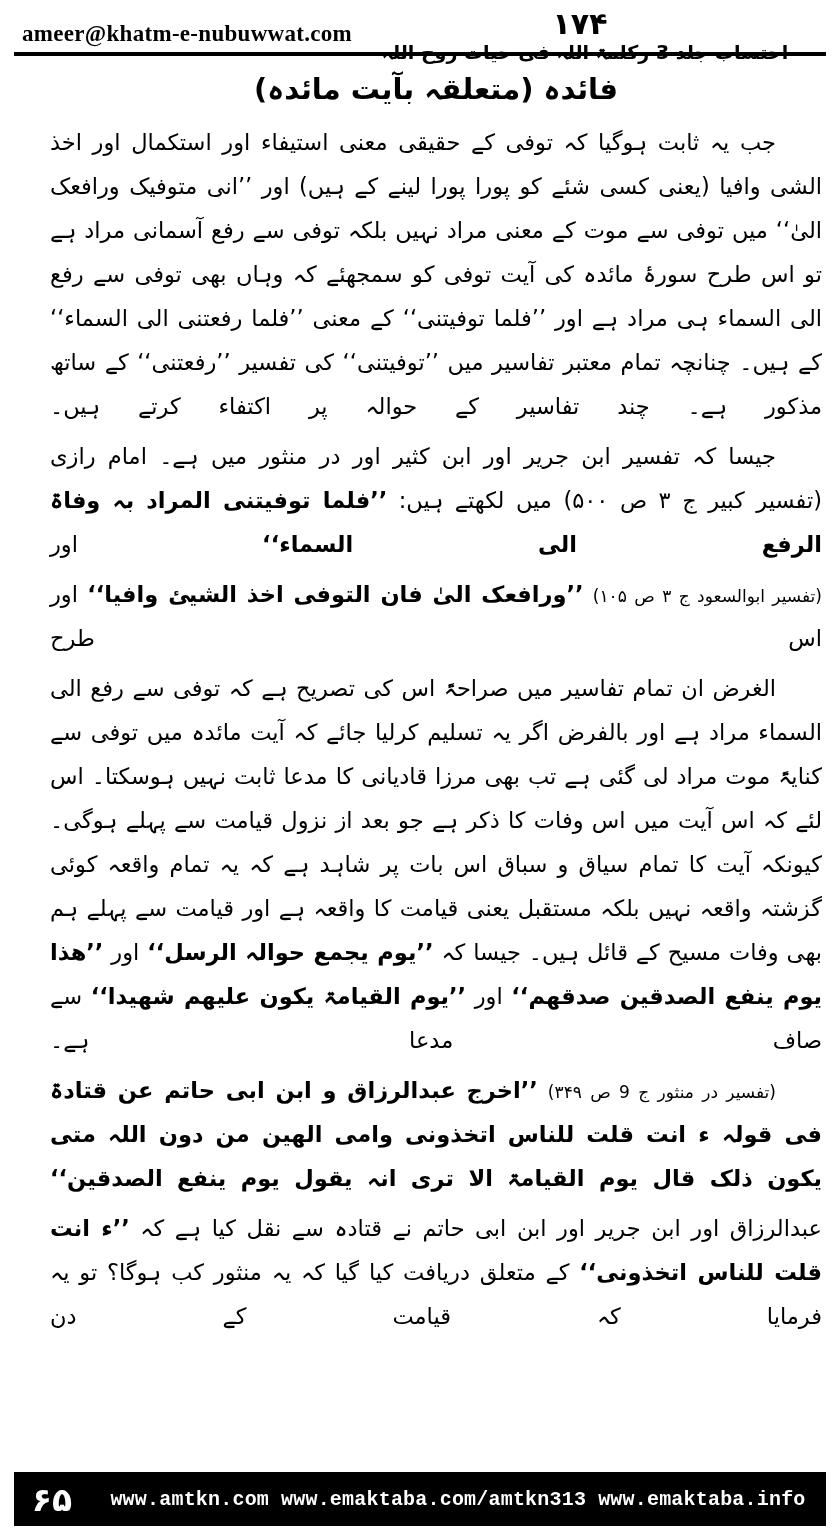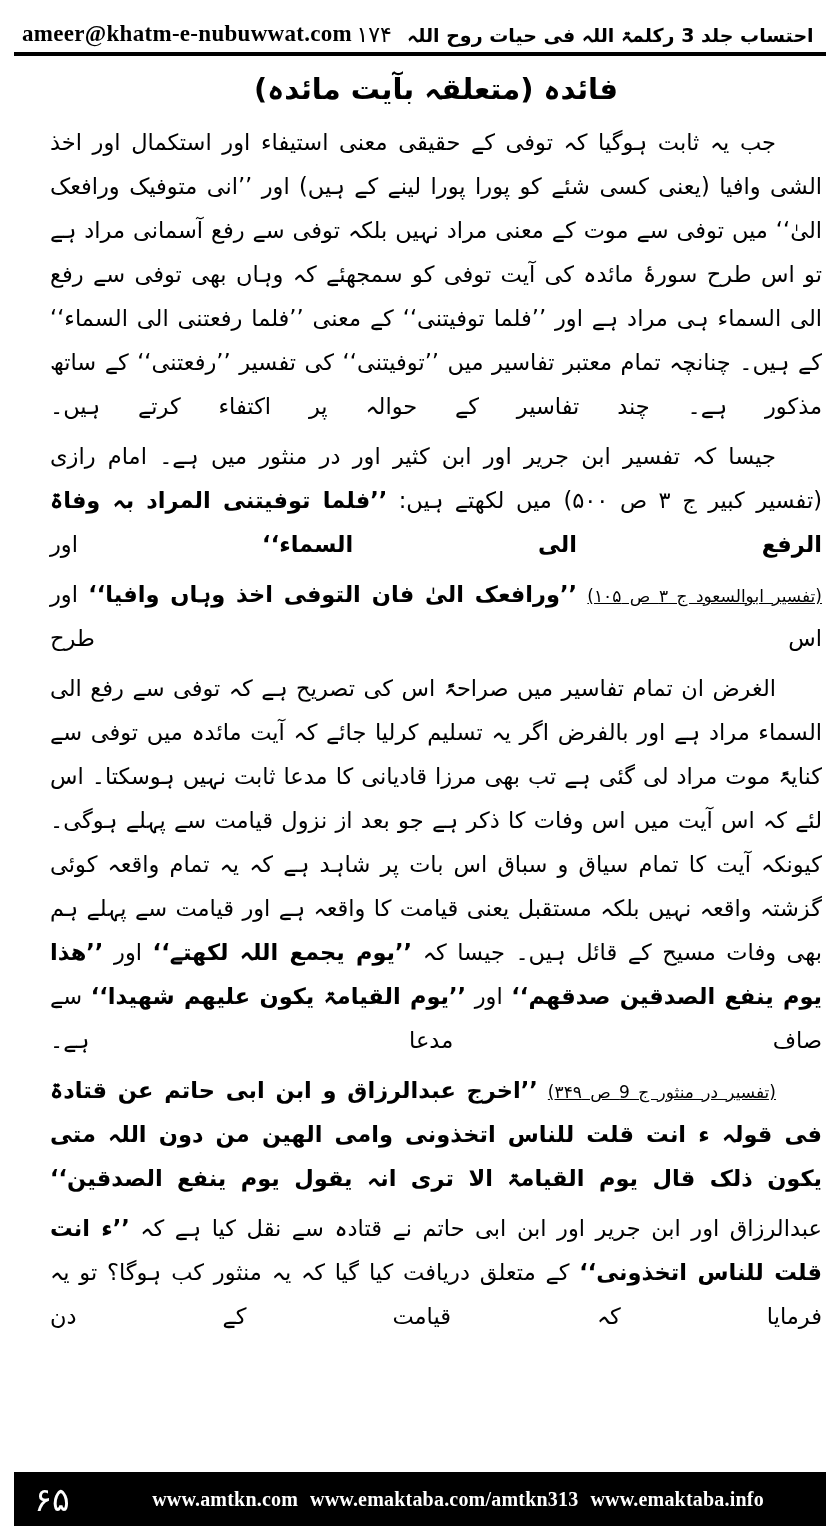--- a/index.html
+++ b/index.html
@@ -39,22 +39,22 @@
   .header-email {
     font-family: "Liberation Serif", serif;
     font-size: 23px;
     font-weight: 700;
     letter-spacing: 0.3px;
     color: #000;
     white-space: nowrap;
   }
   .header-page-number {
     font-family: "DejaVu Sans", sans-serif;
-    font-size: 22px;
-    font-weight: 400;
+    font-size: 30px;
+    font-weight: 700;
     direction: rtl;
     padding-right: 10px;
   }
   .header-center {
     flex: 1;
     text-align: center;
   }
   .header-title {
     font-family: "DejaVu Sans", sans-serif;
     font-size: 19px;
@@ -106,21 +106,20 @@
   }
   p.para.noindent { text-indent: 0; }
   .arabic {
     font-family: "DejaVu Sans", sans-serif;
     font-weight: 700;
     letter-spacing: 1px;
   }
   .small-ref {
     font-size: 17px;
     line-height: 36px;
-    text-decoration: underline;
   }
   .ref-block {
     font-family: "DejaVu Sans", sans-serif;
     font-size: 17.5px;
     line-height: 38px;
     direction: rtl;
     text-align: justify;
     text-align-last: justify;
     margin: 0 0 6px 0;
   }
@@ -141,33 +140,33 @@
   }
   .footer-page-box {
     width: 76px;
     background: #000;
     color: #fff;
     display: flex;
     align-items: center;
     justify-content: center;
     font-family: "DejaVu Sans", sans-serif;
     font-size: 33px;
-    font-weight: 400;
+    font-weight: 700;
     direction: rtl;
   }
   .footer-bar {
     flex: 1;
     background: #000;
     color: #fff;
     display: flex;
     align-items: center;
     justify-content: center;
     margin-left: 0;
     margin-right: 0;
-    font-family: Liberation Serif, serif;
+    font-family: Liberation Mono, monospace;
     font-size: 20px;
     font-weight: 700;
     letter-spacing: 0.2px;
     direction: ltr;
   }
   .footer-links span { margin: 0 6px; }
 </style>
 </head>
 <body>
 
@@ -189,28 +188,28 @@
     <p class="para">جب یہ ثابت ہوگیا کہ توفی کے حقیقی معنی استیفاء اور استکمال اور اخذ الشی وافیا (یعنی کسی شئے کو پورا پورا لینے کے ہیں) اور ’’انی متوفیک ورافعک الیٰ‘‘ میں توفی سے موت کے معنی مراد نہیں بلکہ توفی سے رفع آسمانی مراد ہے تو اس طرح سورۂ مائدہ کی آیت توفی کو سمجھئے کہ وہاں بھی توفی سے رفع الی السماء ہی مراد ہے اور ’’فلما توفیتنی‘‘ کے معنی ’’فلما رفعتنی الی السماء‘‘ کے ہیں۔ چنانچہ تمام معتبر تفاسیر میں ’’توفیتنی‘‘ کی تفسیر ’’رفعتنی‘‘ کے ساتھ مذکور ہے۔ چند تفاسیر کے حوالہ پر اکتفاء کرتے ہیں۔</p>
 
     <p class="para">
       <span>جیسا کہ تفسیر ابن جریر اور ابن کثیر اور در منثور میں ہے۔ امام رازی (تفسیر کبیر ج ۳ ص ۵۰۰) میں لکھتے ہیں:</span>
       <span class="arabic">’’فلما توفیتنی المراد بہ وفاۃ الرفع الی السماء‘‘</span>
       <span>اور</span>
     </p>
 
     <p class="para noindent center-line">
       <span class="small-ref">(تفسیر ابوالسعود ج ۳ ص ۱۰۵)</span>
-      <span class="arabic">’’ورافعک الیٰ فان التوفی اخذ وہاں وافیا‘‘</span>
+      <span class="arabic">’’ورافعک الیٰ فان التوفی اخذ الشیئ وافیا‘‘</span>
       <span>اور اس طرح</span>
     </p>
 
 
     <p class="para">
       <span>الغرض ان تمام تفاسیر میں صراحۃً اس کی تصریح ہے کہ توفی سے رفع الی السماء مراد ہے اور بالفرض اگر یہ تسلیم کرلیا جائے کہ آیت مائدہ میں توفی سے کنایۃً موت مراد لی گئی ہے تب بھی مرزا قادیانی کا مدعا ثابت نہیں ہوسکتا۔ اس لئے کہ اس آیت میں اس وفات کا ذکر ہے جو بعد از نزول قیامت سے پہلے ہوگی۔ کیونکہ آیت کا تمام سیاق و سباق اس بات پر شاہد ہے کہ یہ تمام واقعہ کوئی گزشتہ واقعہ نہیں بلکہ مستقبل یعنی قیامت کا واقعہ ہے اور قیامت سے پہلے ہم بھی وفات مسیح کے قائل ہیں۔ جیسا کہ</span>
-      <span class="arabic">’’یوم یجمع اللہ لکھتے‘‘</span>
+      <span class="arabic">’’یوم یجمع حوالہ الرسل‘‘</span>
       <span>اور</span>
       <span class="arabic">’’ھذا یوم ینفع الصدقین صدقھم‘‘</span>
       <span>اور</span>
       <span class="arabic">’’یوم القیامۃ یکون علیھم شھیدا‘‘</span>
       <span>سے صاف مدعا ہے۔</span>
     </p>
 
     <p class="para">
       <span class="small-ref">(تفسیر در منثور ج 9 ص ۳۴۹)</span>
       <span class="arabic">’’اخرج عبدالرزاق و ابن ابی حاتم عن قتادۃ فی قولہ ء انت قلت للناس اتخذونی وامی الھین من دون اللہ متی یکون ذلک قال یوم القیامۃ الا تری انہ یقول یوم ینفع الصدقین‘‘</span>

